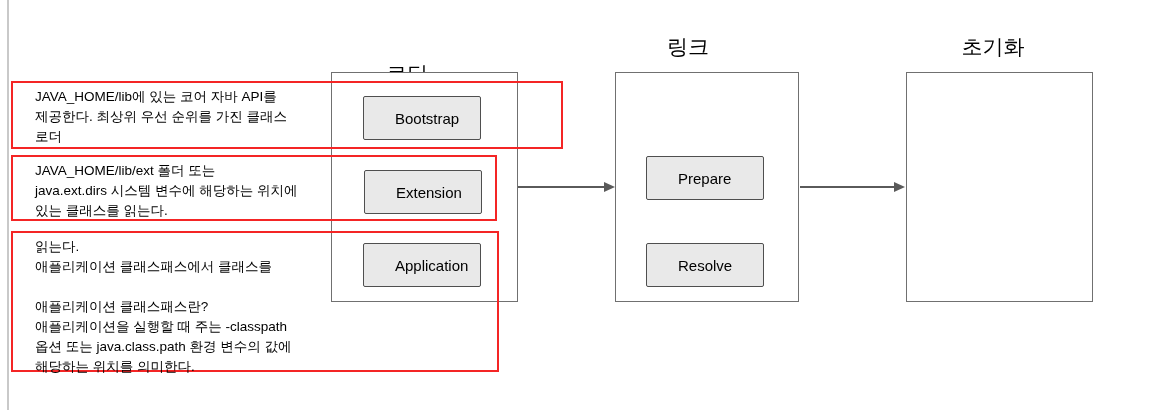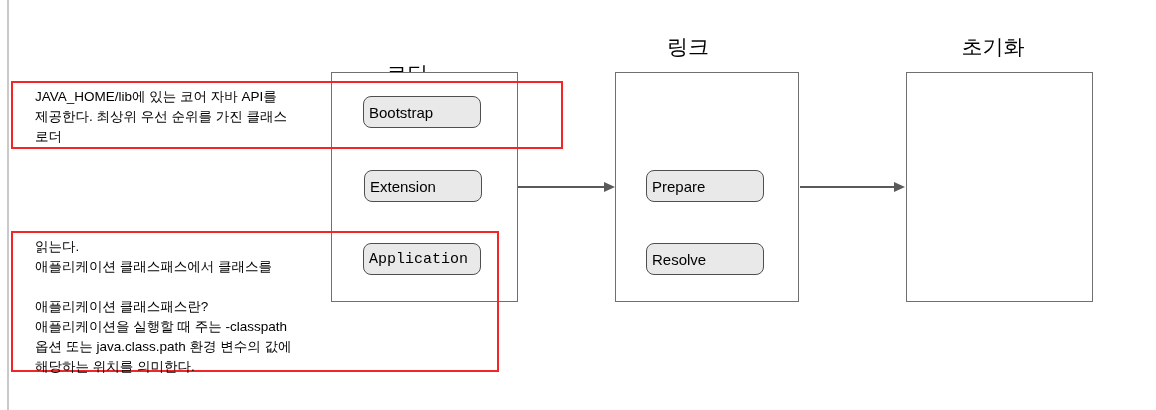--- a/index.html
+++ b/index.html
@@ -15,28 +15,28 @@
   #title-link{left:615px;width:146px;}
   #title-init{left:920px;width:146px;}
 
   
   .col-box{position:absolute;top:72px;height:230px;background:#fff;border:1.5px solid var(--box-border,#707070);box-sizing:border-box;}
   #box-loading{left:331px;width:187px;}
   #box-link{left:615px;width:184px;}
   #box-init{left:906px;width:187px;}
 
   
-  .btn{position:absolute;width:118px;height:32px;box-sizing:border-box;background:var(--button-fill,#e9e9e9);
-       border:1.5px solid var(--button-border,#4f4f4f);border-radius:8px;display:flex;align-items:center;
-       padding-left:5px;font-size:15px;color:#000;}
+  .btn{position:absolute;width:118px;height:44px;box-sizing:border-box;background:var(--button-fill,#e9e9e9);
+       border:1.5px solid var(--button-border,#4f4f4f);border-radius:2px;display:flex;align-items:center;
+       padding-left:31px;font-size:15px;color:#000;}
   #btn-bootstrap{left:363px;top:96px;}
   #btn-extension{left:364px;top:170px;}
-  #btn-application{left:363px;top:243px;font-family:Liberation Mono, monospace;}
+  #btn-application{left:363px;top:243px;}
   #btn-verify{left:646px;top:96px;}
-  #btn-prepare{left:646px;top:170px;}
+  #btn-prepare{left:646px;top:156px;}
   #btn-resolve{left:646px;top:243px;text-align:right;}
 
   
   .note{position:absolute;box-sizing:border-box;border:2px solid var(--annotation-border,#f42525);
         background:transparent;padding:4px 8px 0 22px;font-size:13.5px;line-height:20px;color:#000;}
   #note-0{left:11px;top:81px;width:552px;height:68px;}
   #note-1{left:11px;top:155px;width:486px;height:66px;}
   #note-2{left:11px;top:231px;width:488px;height:141px;}
   .text-line{min-height:20px;white-space:nowrap;}
 
@@ -62,20 +62,25 @@
 
   <div class="col-box" id="box-loading"></div>
   <div class="col-box" id="box-link"></div>
   <div class="col-box" id="box-init"></div>
 
   <div class="note" id="note-0">
       <div class="text-line">JAVA_HOME/lib에 있는 코어 자바 API를</div>
       <div class="text-line">제공한다. 최상위 우선 순위를 가진 클래스</div>
       <div class="text-line">로더</div>
     </div>
+  <div class="note" id="note-1">
+      <div class="text-line">JAVA_HOME/lib/ext 폴더 또는</div>
+      <div class="text-line">java.ext.dirs 시스템 변수에 해당하는 위치에</div>
+      <div class="text-line">있는 클래스를 읽는다.</div>
+    </div>
   <div class="note" id="note-2">
       <div class="text-line">읽는다.</div>
       <div class="text-line">애플리케이션 클래스패스에서 클래스를</div>
       <div class="text-line"></div>
       <div class="text-line">애플리케이션 클래스패스란?</div>
       <div class="text-line">애플리케이션을 실행할 때 주는 -classpath</div>
       <div class="text-line">옵션 또는 java.class.path 환경 변수의 값에</div>
       <div class="text-line">해당하는 위치를 의미한다.</div>
     </div>
 

